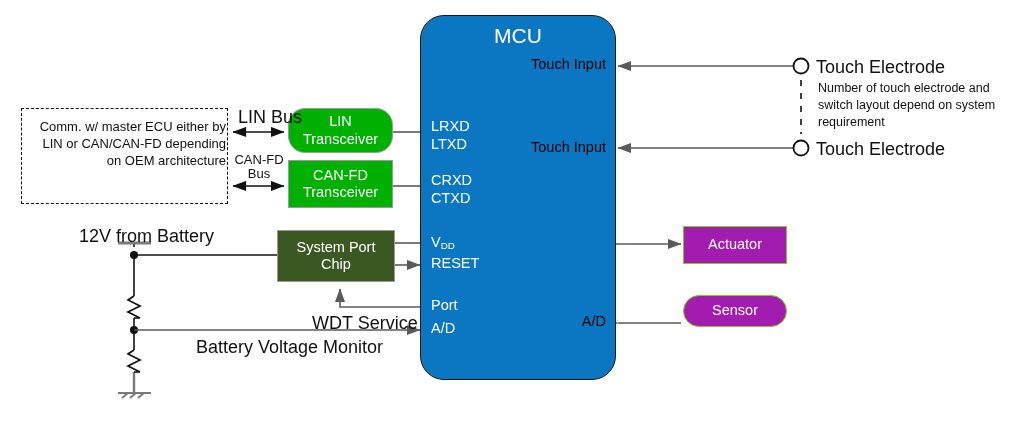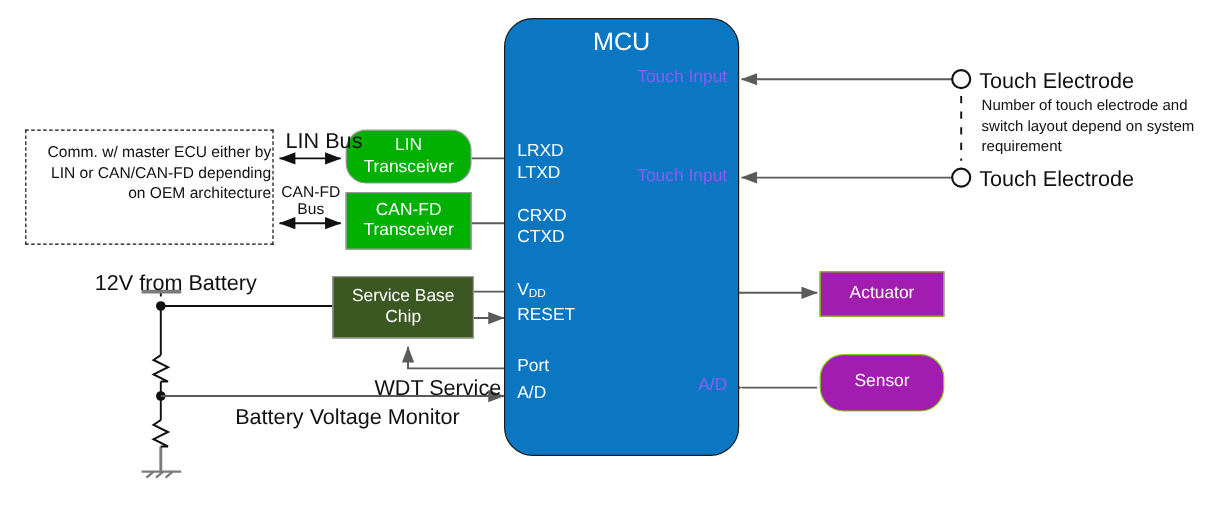--- a/index.html
+++ b/index.html
@@ -23,33 +23,33 @@
   .lin-tr{left:288px;top:108px;width:105px;height:45px;border-radius:17px;}
   .can-tr{left:288px;top:160px;width:105px;height:48px;}
 
   
   .sbc{left:277px;top:230px;width:118px;height:52px;
        background:#3C5822;border:1px solid #9a9a9a;color:#ffffff;font-size:14.5px;}
 
   
   .gry{background:#a21caf;border:1px solid #84cc16;color:#ffffff;font-size:14.5px;}
   .actuator{left:683px;top:226px;width:104px;height:38px;}
-  .sensor{left:683px;top:295px;width:104px;height:48px;border-radius:20px;}
+  .sensor{left:683px;top:295px;width:104px;height:32px;border-radius:20px;}
 
   
   .ecu-box{position:absolute;left:21px;top:108px;width:207px;height:96px;
        border:1.6px dashed #111;box-sizing:border-box;}
   .ecu-text{position:absolute;left:30px;top:118px;width:196px;
        font-size:13px;color:#111;line-height:1.32;text-align:right;}
 
   
   .lbl{position:absolute;color:#111;font-size:18px;white-space:pre;}
   .lbl-c{position:absolute;color:#111;font-size:13px;text-align:center;}
   .mlbl{position:absolute;color:#ffffff;font-size:14.5px;white-space:pre;}
-  .mlbl-r{position:absolute;color:#8b5cf6;font-size:14.5px;text-align:right;}
+  .mlbl-r{position:absolute;color:#000000;font-size:14.5px;text-align:right;}
 
   .note{position:absolute;left:818px;top:80px;width:190px;
         font-size:12.5px;color:#111;line-height:1.35;text-align:left;}
 
   sub{font-size:0.68em;vertical-align:-0.18em;}
 </style>
 </head>
 <body>
 
 <div id="stage">
@@ -147,21 +147,21 @@
   <div class="blk grn lin-tr">
     <div><span>LIN</span><br>
       <span>Transceiver</span></div>
   </div>
   <div class="blk grn can-tr">
     <div><span>CAN-FD</span><br>
       <span>Transceiver</span></div>
   </div>
 
   <div class="blk sbc">
-    <div><span>Service Base</span><br>
+    <div><span>System Port</span><br>
       <span>Chip</span></div>
   </div>
 
   <div class="blk gry actuator">
     <span>Actuator</span>
   </div>
   <div class="blk gry sensor">
     <span>Sensor</span>
   </div>
 

